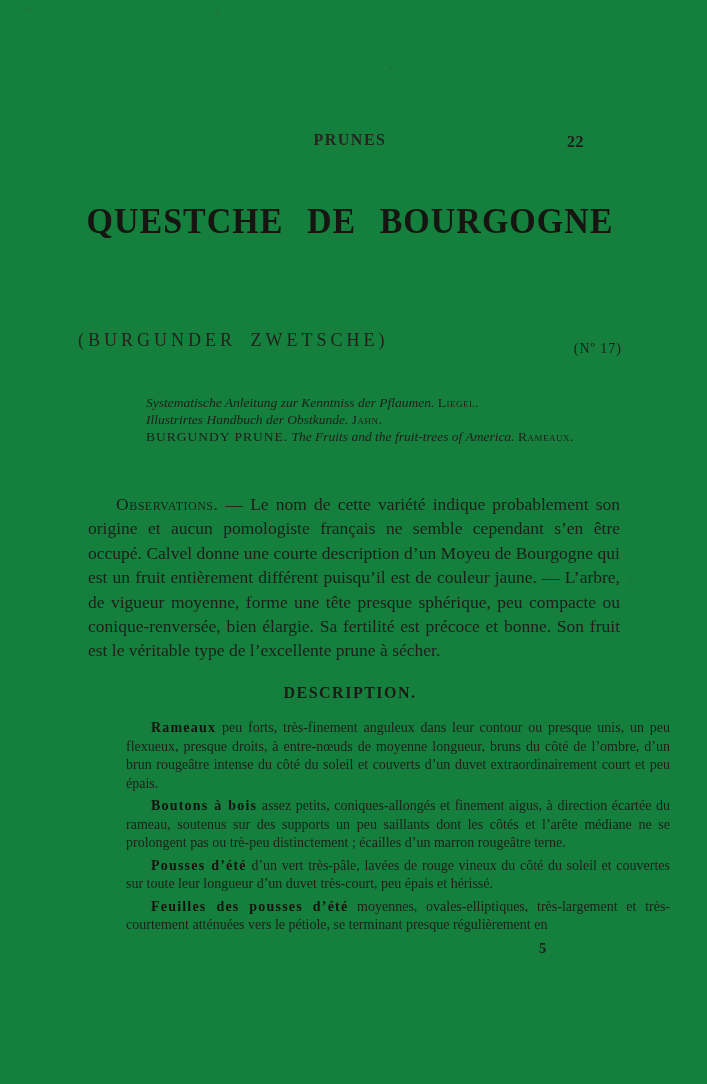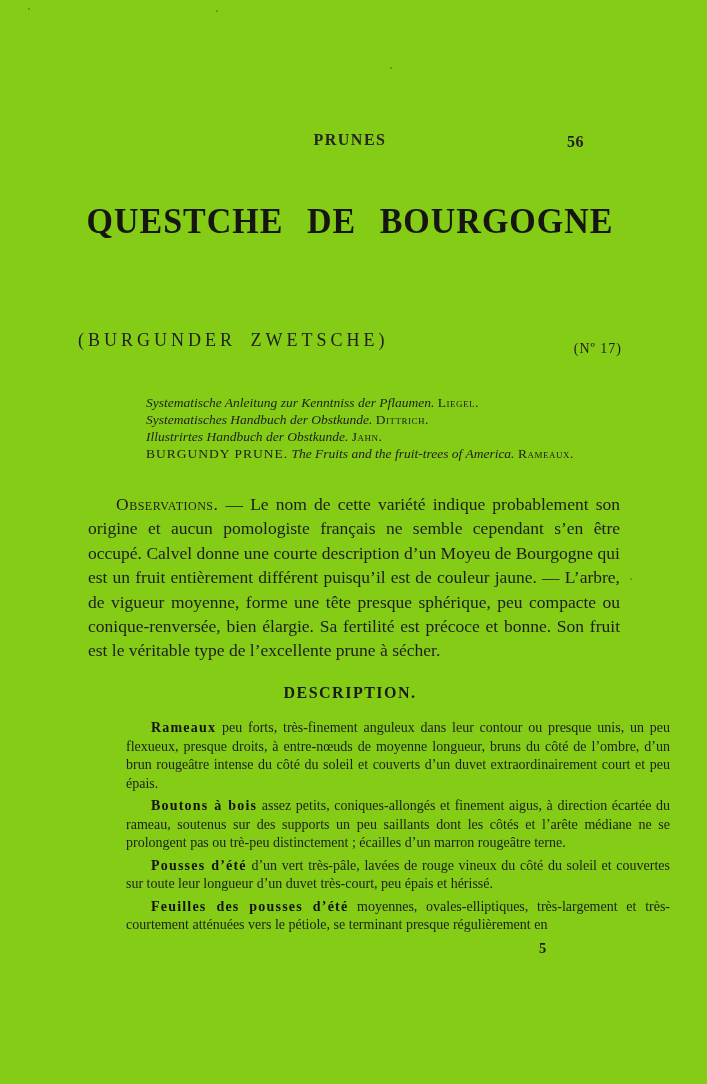--- a/index.html
+++ b/index.html
@@ -4,21 +4,21 @@
 <style>
   html, body {
     margin: 0;
     padding: 0;
     background: #ffffff;
   }
   .page {
     position: relative;
     width: 707px;
     height: 1084px;
-    background: #84cc16;
+    background: #15803d;
     color: #1e1d1b;
     font-family: "Liberation Serif", "DejaVu Serif", serif;
     overflow: hidden;
   }
   .content {
     position: absolute;
     left: 78px;
     top: 0;
     width: 544px;
     height: 100%;
@@ -181,37 +181,33 @@
   <span class="speck speck-1"></span>
   <span class="speck speck-2"></span>
   <span class="speck speck-3"></span>
   <span class="speck speck-4"></span>
   <span class="speck speck-5"></span>
 
   <div class="content">
 
     <div class="running-head">
       <span class="running-title">PRUNES</span>
-      <span class="page-num">56</span>
+      <span class="page-num">22</span>
     </div>
 
     <h1 class="main-title">QUESTCHE DE BOURGOGNE</h1>
 
     <div class="subtitle">(BURGUNDER ZWETSCHE)</div>
 
     <div class="variety-number">(Nº 17)</div>
 
     <div class="biblio">
       <div class="biblio-line">
         <span class="work">Systematische Anleitung zur Kenntniss der Pflaumen.</span>
         <span class="author">Liegel.</span>
-      </div>
-      <div class="biblio-line">
-        <span class="work">Systematisches Handbuch der Obstkunde.</span>
-        <span class="author">Dittrich.</span>
       </div>
       <div class="biblio-line">
         <span class="work">Illustrirtes Handbuch der Obstkunde.</span>
         <span class="author">Jahn.</span>
       </div>
       <div class="biblio-line">
         <span class="lead-caps">BURGUNDY PRUNE.</span>
         <span class="work">The Fruits and the fruit-trees of America.</span>
         <span class="author">Rameaux.</span>
       </div>

